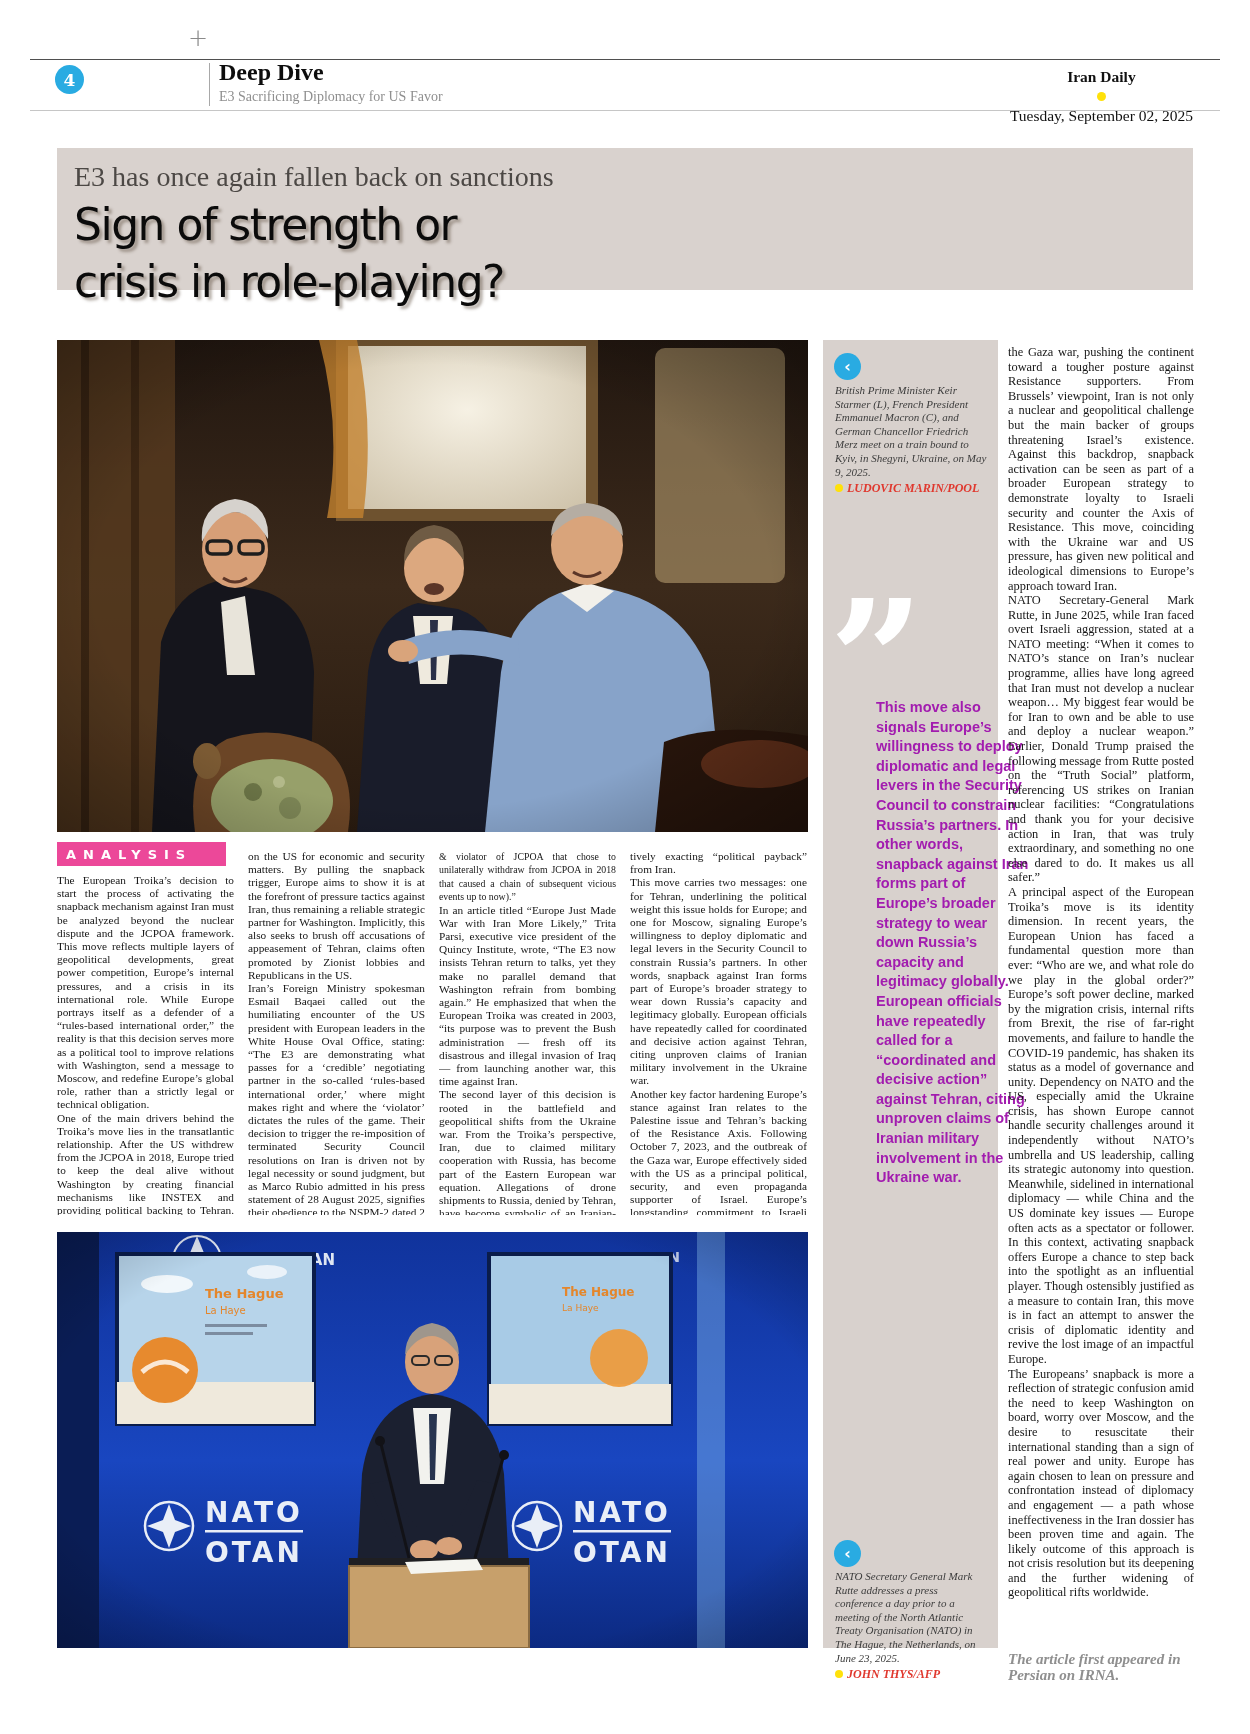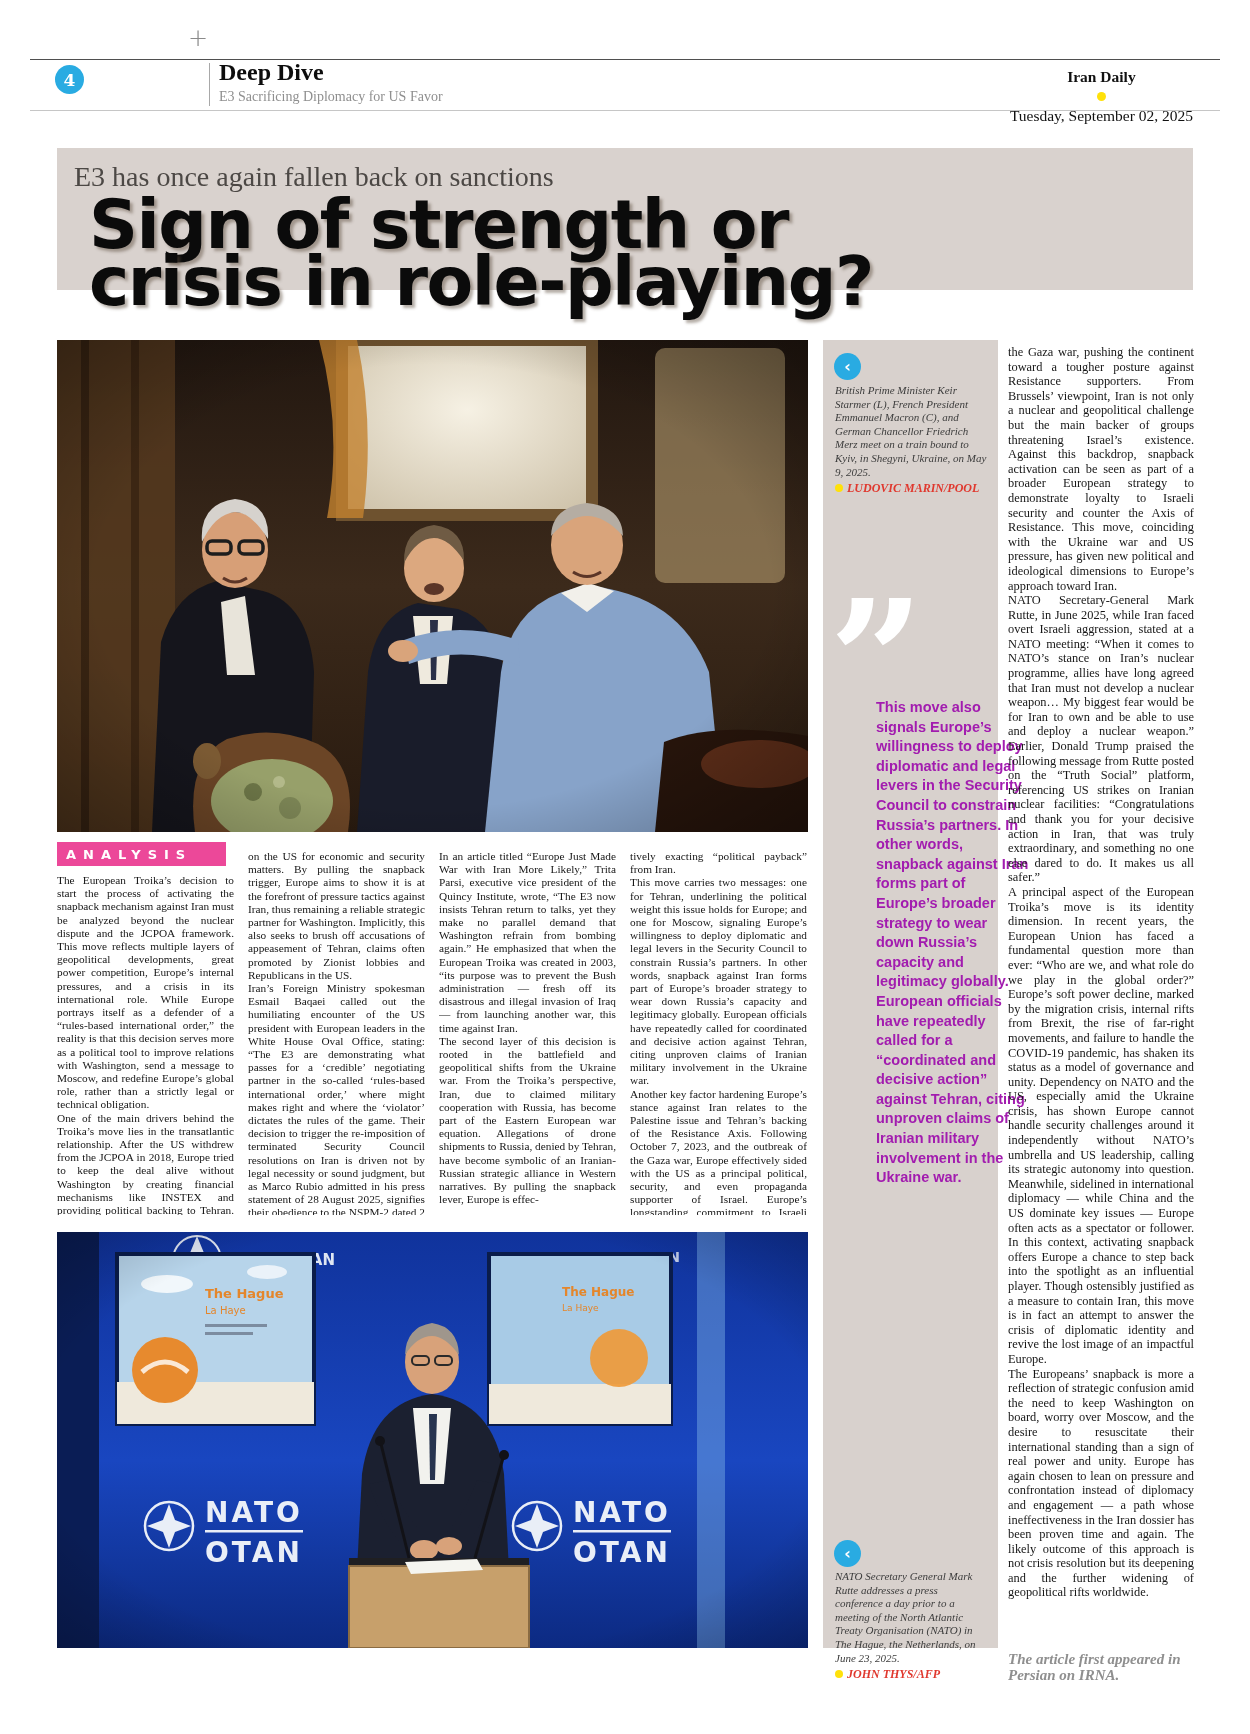--- a/index.html
+++ b/index.html
@@ -19,23 +19,23 @@
   .section-title { position:absolute; left:219px; top:59px; font-weight:bold; font-size:24px; color:#0d0d0d; }
   .section-subtitle { position:absolute; left:219px; top:89px; font-size:14px; color:#8f8f8f; }
   .masthead-line { position:absolute; right:57px; top:68px; font-size:15.5px; color:#111;
                    display:flex; align-items:center; gap:6px;flex-direction:column; }
   .masthead-name { font-weight:bold; }
   .dot { display:inline-block; width:9px; height:9px; border-radius:50%; background:#ffe10a; }
 
   .headline-band { position:absolute; left:57px; top:148px; width:1136px; height:142px;
                    background:#d9d2ce; padding:13px 0 0 17px; }
   .kicker { font-size:28px; color:#4c4845; }
-  .headline { margin-top:3px; font-family:"DejaVu Sans",sans-serif; font-weight:bold; font-size:68px;
+  .headline { margin-top:3px; font-family:"DejaVu Sans",sans-serif; font-weight:normal; font-size:44px;
               line-height:57px; letter-spacing:-1.5px; color:#0b0b0b;
-              text-shadow:3px 3px 3px rgba(90,75,60,0.45);margin-left:15px; }
+              text-shadow:3px 3px 3px rgba(90,75,60,0.45); }
 
   .photo-main { position:absolute; left:57px; top:340px; width:751px; height:492px; }
   .photo-nato { position:absolute; left:57px; top:1232px; width:751px; height:416px; }
   svg { display:block; }
 
   .side-col { position:absolute; left:823px; top:340px; width:175px; height:1308px; background:#d8d1cd; }
   .circle-btn { position:absolute; left:11px; width:27px; height:27px; border-radius:50%; background:#29abe2;
                 color:#fff; display:flex; align-items:center; justify-content:center;
                 font:bold 16px "DejaVu Sans",sans-serif; }
   .circle-btn.c1 { top:13px; }
@@ -201,20 +201,21 @@
 
   <div class="body-col col2">
     <p>on the US for economic and security matters. By pulling the snapback trigger, Europe aims to show it is at the forefront of pressure tactics against Iran, thus remaining a reliable strategic partner for Washington. Implicitly, this also seeks to brush off accusations of appeasement of Tehran, claims often promoted by Zionist lobbies and Republicans in the US.</p>
     <p>
       <span>Iran’s Foreign Ministry spokesman Esmail Baqaei called out the humiliating encounter of the US president with European leaders in the White House Oval Office, stating: “The E3 are demonstrating what passes for a ‘credible’ negotiating partner in the so-called ‘rules-based international order,’ where might makes right and where the ‘violator’ dictates the rules of the game. Their decision to trigger the re-imposition of terminated Security Council resolutions on Iran is driven not by legal necessity or sound judgment, but as Marco Rubio admitted in his press statement of 28 August 2025, signifies their obedience to the NSPM-2 dated 2 February 2025 of the United States</span>
       
     </p>
   </div>
 
   <div class="body-col col3">
+    <p class="small-note">&amp; violator of JCPOA that chose to unilaterally withdraw from JCPOA in 2018 that caused a chain of subsequent vicious events up to now).”</p>
     <p>In an article titled “Europe Just Made War with Iran More Likely,” Trita Parsi, executive vice president of the Quincy Institute, wrote, “The E3 now insists Tehran return to talks, yet they make no parallel demand that Washington refrain from bombing again.” He emphasized that when the European Troika was created in 2003, “its purpose was to prevent the Bush administration — fresh off its disastrous and illegal invasion of Iraq — from launching another war, this time against Iran.</p>
     <p>The second layer of this decision is rooted in the battlefield and geopolitical shifts from the Ukraine war. From the Troika’s perspective, Iran, due to claimed military cooperation with Russia, has become part of the Eastern European war equation. Allegations of drone shipments to Russia, denied by Tehran, have become symbolic of an Iranian-Russian strategic alliance in Western narratives. By pulling the snapback lever, Europe is effec-</p>
   </div>
 
   <div class="body-col col4">
     <p>tively exacting “political payback” from Iran.</p>
     <p>This move carries two messages: one for Tehran, underlining the political weight this issue holds for Europe; and one for Moscow, signaling Europe’s willingness to deploy diplomatic and legal levers in the Security Council to constrain Russia’s partners. In other words, snapback against Iran forms part of Europe’s broader strategy to wear down Russia’s capacity and legitimacy globally. European officials have repeatedly called for coordinated and decisive action against Tehran, citing unproven claims of Iranian military involvement in the Ukraine war.</p>
     <p>Another key factor hardening Europe’s stance against Iran relates to the Palestine issue and Tehran’s backing of the Resistance Axis. Following October 7, 2023, and the outbreak of the Gaza war, Europe effectively sided with the US as a principal political, security, and even propaganda supporter of Israel. Europe’s longstanding commitment to Israeli security was reinforced by widespread internal and external pressure after</p>
   </div>
 

